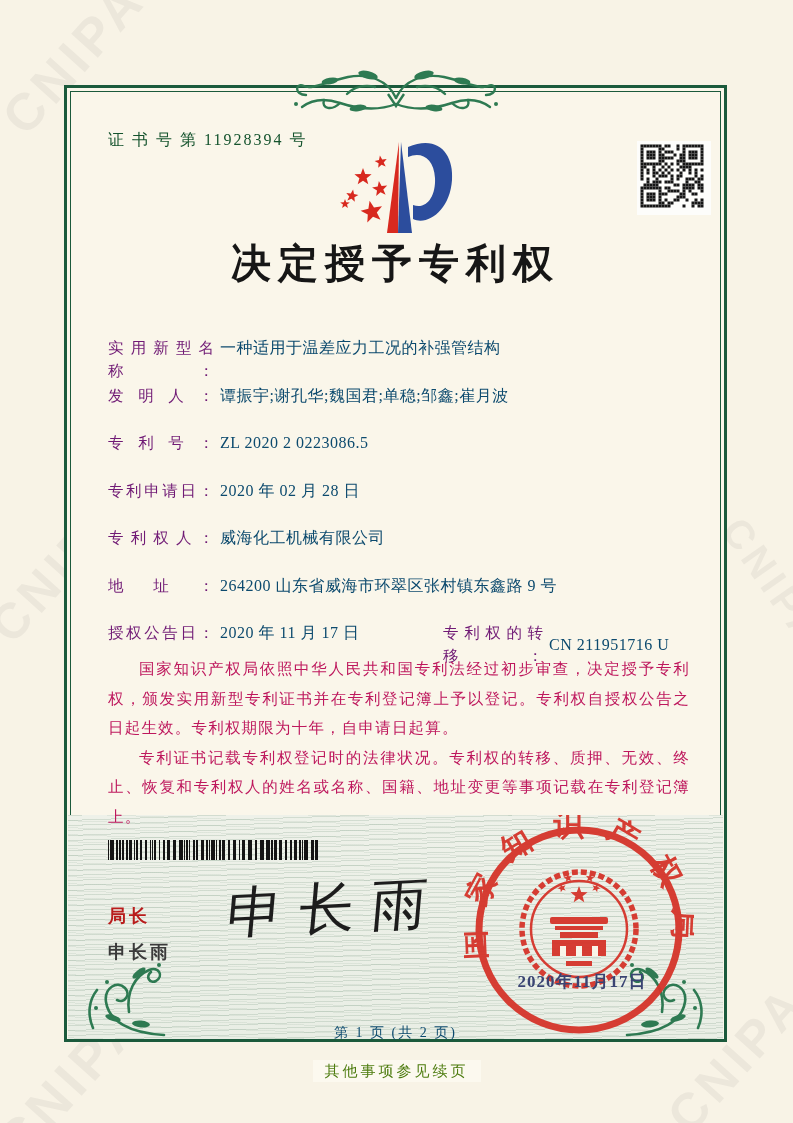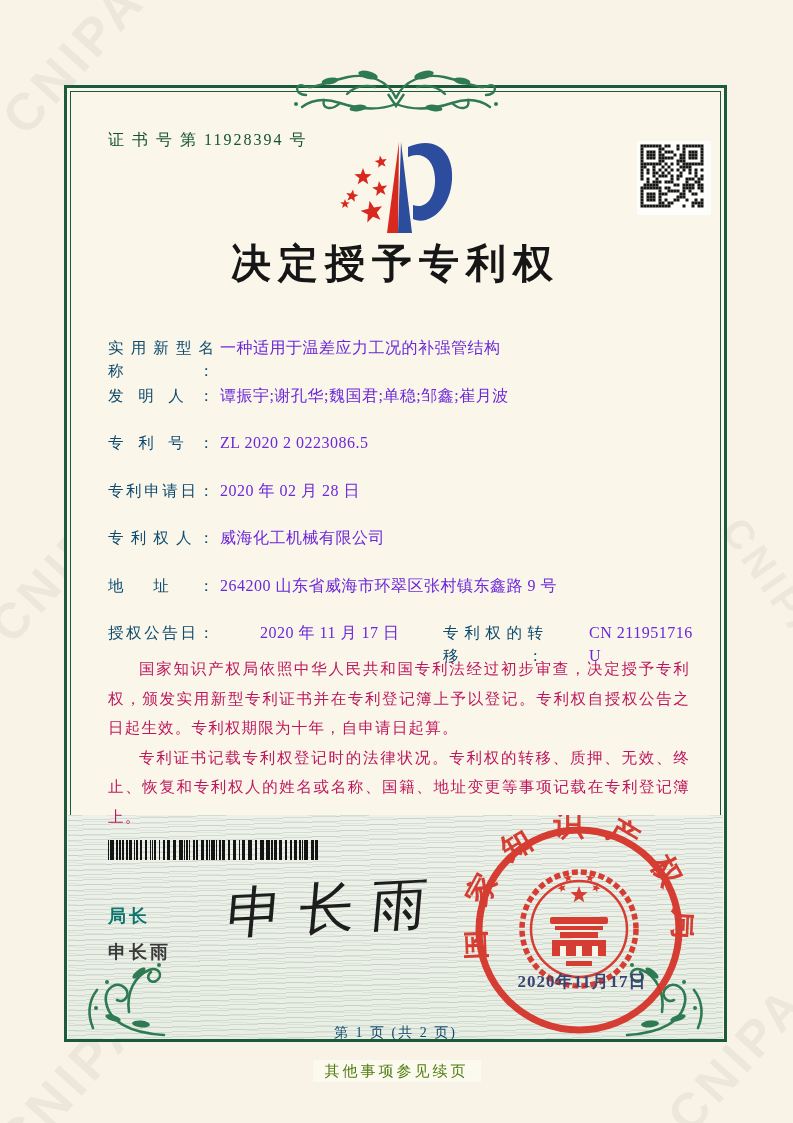--- a/index.html
+++ b/index.html
@@ -23,31 +23,31 @@
       linear-gradient(#eef1e9,#e9eee5);}
   
   .cert-no{position:absolute;left:41px;top:42px;font-size:16px;letter-spacing:2px;color:#14532d;}
   .logo{position:absolute;left:261px;top:38px;}
   .qr-box{position:absolute;left:570px;top:53px;width:70px;height:70px;background:#fdfdfb;padding:2px;}
   .title{position:absolute;left:0;right:0;top:148px;text-align:center;font-size:40px;font-weight:700;
          letter-spacing:7px;color:#161616;}
   
   .fields{position:absolute;left:41px;right:30px;top:248px;font-size:16px;}
   .field-row{height:47.5px;display:flex;align-items:flex-start;line-height:23px;}
-  .f-label{width:106px;flex:0 0 106px;text-align:justify;text-align-last:justify;font-size:15.5px;color:#0c4a6e;}
-  .f-value{margin-left:6px;letter-spacing:0.5px;color:#6d28d9;}
-  .pair{display:flex;align-items:center;gap:40px;}
+  .f-label{width:106px;flex:0 0 106px;text-align:justify;text-align-last:justify;font-size:15.5px;color:#701a75;}
+  .f-value{margin-left:6px;letter-spacing:0.5px;color:#0c4a6e;}
+  .pair{display:flex;align-items:center;}
   .pair-first{width:335px;flex:0 0 335px;}
   
   .paras{position:absolute;left:41px;right:34px;top:566px;font-size:15.5px;line-height:29.5px;
          letter-spacing:1.2px;color:#be185d;text-align:justify;}
   .paras p{margin:0;text-indent:2em;}
   
   .barcode{position:absolute;left:41px;top:752px;width:212px;height:20px;}
-  .sign-role{position:absolute;left:41px;top:816px;font-size:18px;font-weight:600;color:#0f766e;
+  .sign-role{position:absolute;left:41px;top:816px;font-size:18px;font-weight:600;color:#b91c1c;
              font-family:"Liberation Sans","DejaVu Sans",sans-serif;letter-spacing:3px;}
   .sign-name{position:absolute;left:41px;top:852px;font-size:18px;font-weight:600;color:#3a3a3a;
              font-family:"Liberation Sans","DejaVu Sans",sans-serif;letter-spacing:3px;}
   .signature{position:absolute;left:160px;top:782px;width:260px;font-size:56px;color:#1d1d1d;
              transform:rotate(-3deg) skewX(-8deg);letter-spacing:16px;white-space:nowrap;}
   .seal{position:absolute;left:397px;top:727px;width:230px;height:230px;opacity:0.95;}
   .seal-date{position:absolute;left:420px;top:882px;width:190px;text-align:center;font-size:17px;
              font-weight:600;color:#3a4473;letter-spacing:1px;z-index:5;}
   .page-info{position:absolute;left:0;right:0;top:936px;text-align:center;font-size:14px;
              letter-spacing:2px;color:#0c4a6e;}

